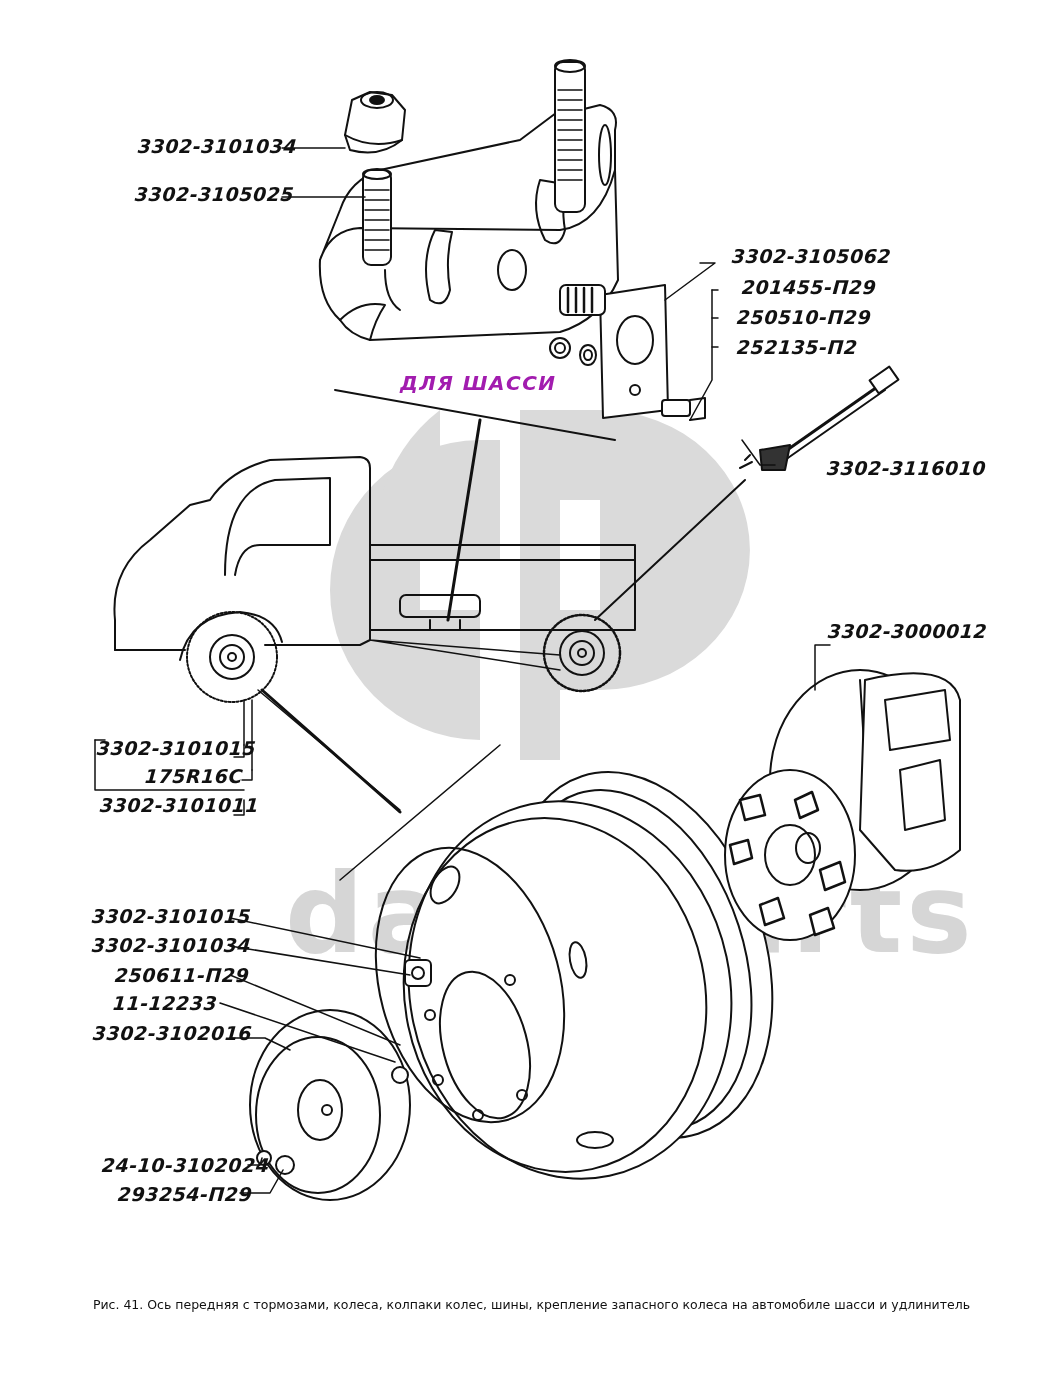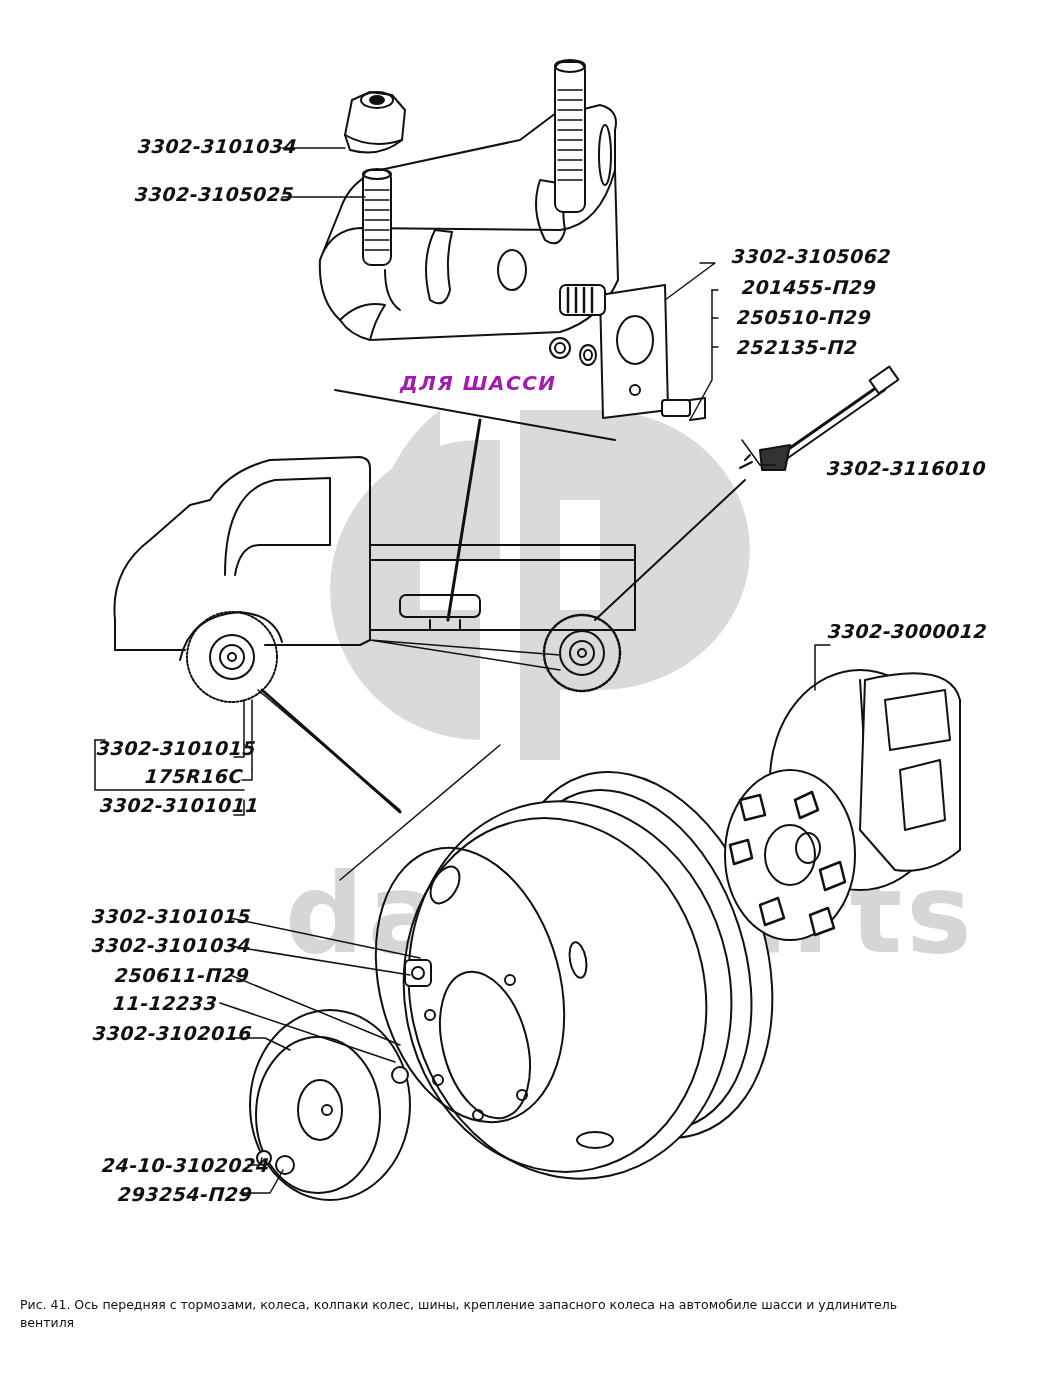--- a/index.html
+++ b/index.html
@@ -1,21 +1,21 @@
 <!DOCTYPE html>
 <html><head>
 <meta charset="utf-8">
 <style>
   html, body { margin:0; padding:0; background:#ffffff; }
   body { width:1063px; height:1390px; position:relative; overflow:hidden; font-family:"DejaVu Sans", sans-serif; }
   #stage { position:absolute; left:0; top:0; width:1063px; height:1390px; }
   svg#drawing { position:absolute; left:0; top:0; }
   .lbl { position:absolute; font-family:"DejaVu Sans", sans-serif; font-style:italic; font-weight:bold; font-size:19px; color:#111; letter-spacing:0.5px; white-space:nowrap; transform:skewX(-4deg); }
   .subtitle { position:absolute; font-family:"DejaVu Sans", sans-serif; font-style:italic; font-weight:bold; font-size:20px; color:#a21caf; letter-spacing:1.5px; }
-  .caption { position:absolute; left:20px; width:1023px; top:1296px; font-family:"DejaVu Sans", sans-serif; font-size:12.5px; color:#111; line-height:18px; }
+  .caption { position:absolute; left:20px; width:1023px; top:1296px; text-align:center; font-family:"DejaVu Sans", sans-serif; font-size:12.5px; color:#111; line-height:18px; }
   .wm-text { position:absolute; font-family:"DejaVu Sans", sans-serif; font-weight:bold; font-size:110px; color:#d6d6d6; letter-spacing:4px; }
 </style>
 </head>
 <body>
 
 <div id="stage">
 
   <svg id="watermark" width="1063" height="1390" style="position:absolute;left:0;top:0">
     <path d="M480,440 A150,150 0 1 0 480,740 L480,610 L420,610 L420,560 L500,560 L500,440 Z" fill="#dadada"></path>
     <path d="M440,410 L440,500 L380,500 A160,170 0 0 1 440,410 Z" fill="#dadada"></path>
@@ -192,15 +192,14 @@
   <div class="lbl" style="left:92px;top:905px">3302-3101015</div>
   <div class="lbl" style="left:92px;top:934px">3302-3101034</div>
   <div class="lbl" style="left:115px;top:964px">250611-П29</div>
   <div class="lbl" style="left:113px;top:992px">11-12233</div>
   <div class="lbl" style="left:93px;top:1022px">3302-3102016</div>
   <div class="lbl" style="left:102px;top:1154px">24-10-3102024</div>
   <div class="lbl" style="left:118px;top:1183px">293254-П29</div>
 
   <div class="caption">
     <div>Рис. 41. Ось передняя с тормозами, колеса, колпаки колес, шины, крепление запасного колеса на автомобиле шасси и удлинитель</div>
-    <div>вентиля</div>
   </div>
 </div>
 
 </body></html>

